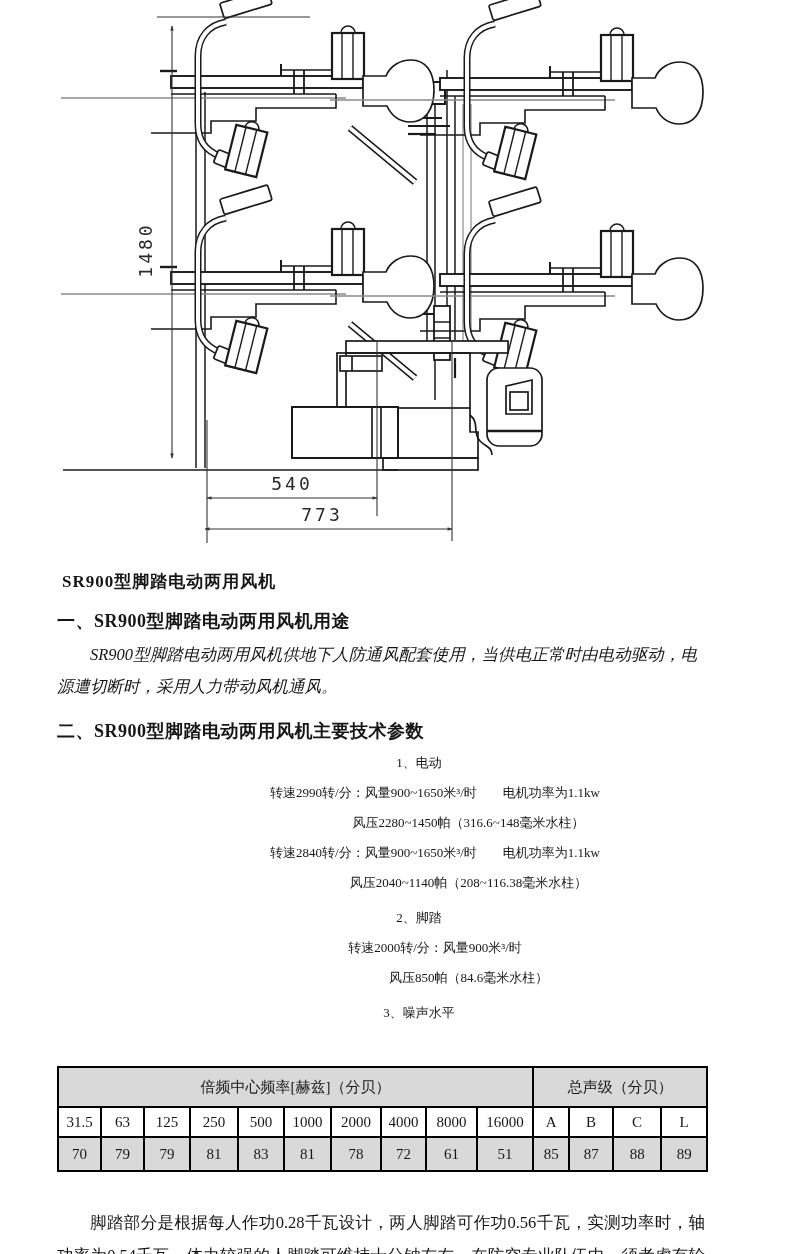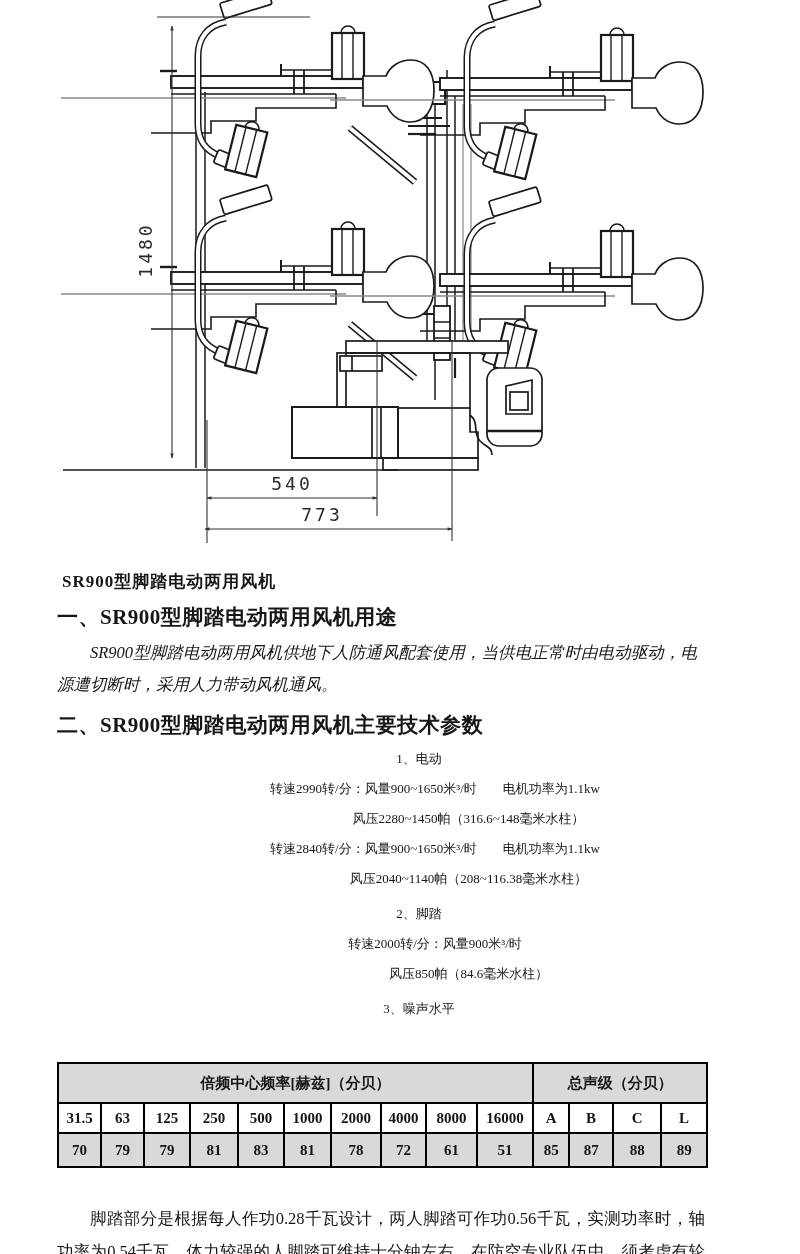--- a/index.html
+++ b/index.html
@@ -9,31 +9,31 @@
     font-family:"Liberation Serif","DejaVu Serif",serif;
     color:#161616;
   }
   .drawing-wrap { width:800px; height:548px; position:relative; }
   svg text.dimtxt {
     font-family:"DejaVu Sans Mono","Liberation Mono",monospace;
     font-size:18px; fill:#2a2a2a; letter-spacing:3px;
   }
   .content { padding:0 50px 0 57px; }
   .doc-title { font-size:17px; font-weight:bold; margin:22px 0 6px 5px; letter-spacing:1px; }
-  .sec-heading { font-size:21px; font-weight:bold; margin:10px 0 4px 0; letter-spacing:0.5px; }
+  .sec-heading { font-size:18px; font-weight:bold; margin:16px 0 4px 0; letter-spacing:0.5px; }
   .para { font-size:16.5px; line-height:32px; text-align:justify; text-indent:2em; width:640px; margin-top:6px;font-style:italic; }
   .spec { font-size:13px; line-height:30px; white-space:pre-wrap;text-align:center; }
   .lvl1 { padding-left:31px; margin-top:5px; }
   .lvl2 { padding-left:63px; }
   .lvl3 { padding-left:130px; }
   table.noise {
     border-collapse:collapse; table-layout:fixed;
     width:650px; margin-top:38px; text-align:center; font-size:15px;
   }
-  table.noise th, table.noise td { border:2px solid #000; font-weight:bold; overflow:hidden; }
+  table.noise th, table.noise td { border:2px solid #000; font-weight:normal; overflow:hidden; }
   table.noise tr.grp  { height:40px; }
   table.noise tr.freq { height:30px; }
   table.noise tr.vals { height:34px; }
   .gray { background:#d9d9d9; }
   .closing { margin-top:34px; font-size:16.5px; line-height:33px; text-indent:2em; text-align:justify; width:648px; }
 </style>
 </head>
 <body>
 
 <div class="drawing-wrap">

